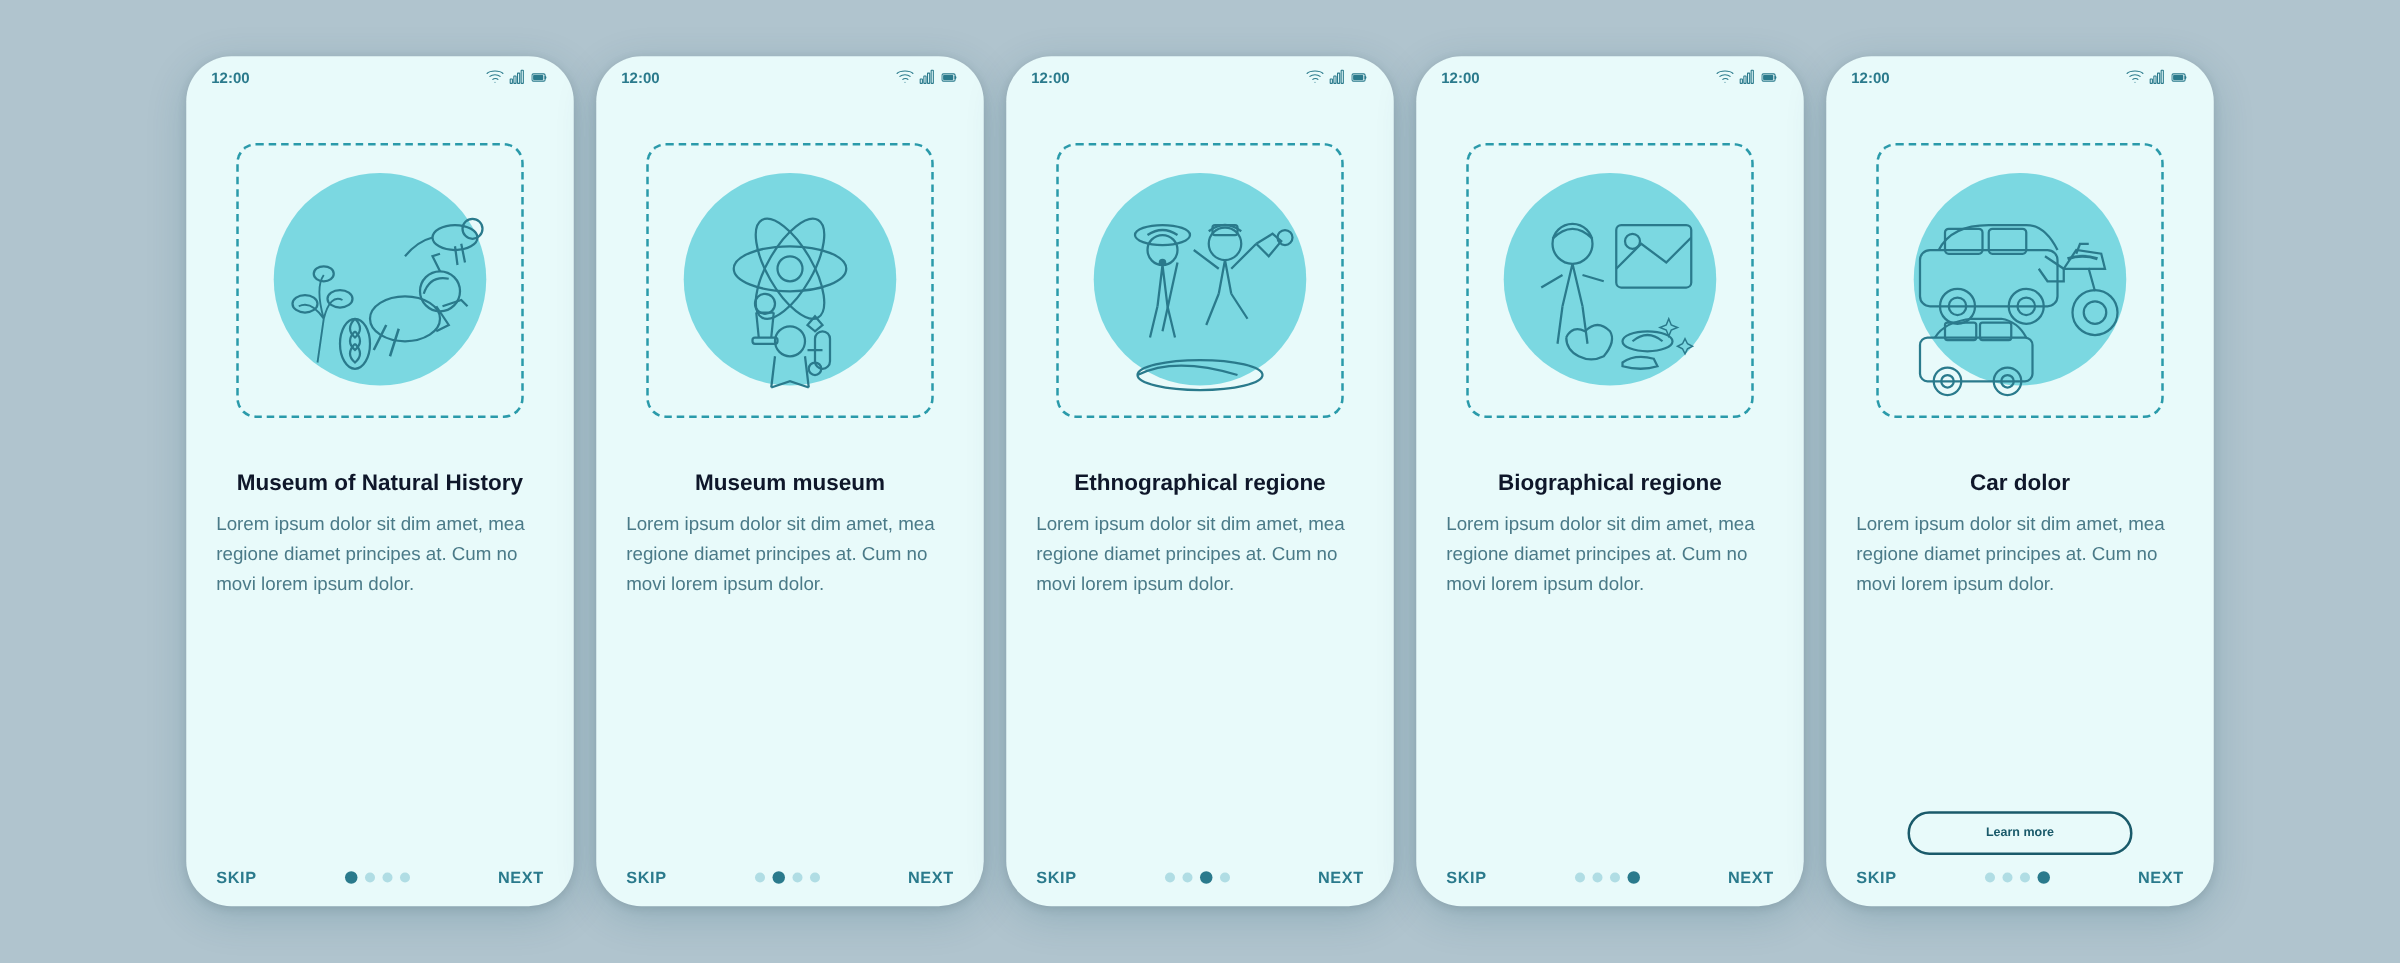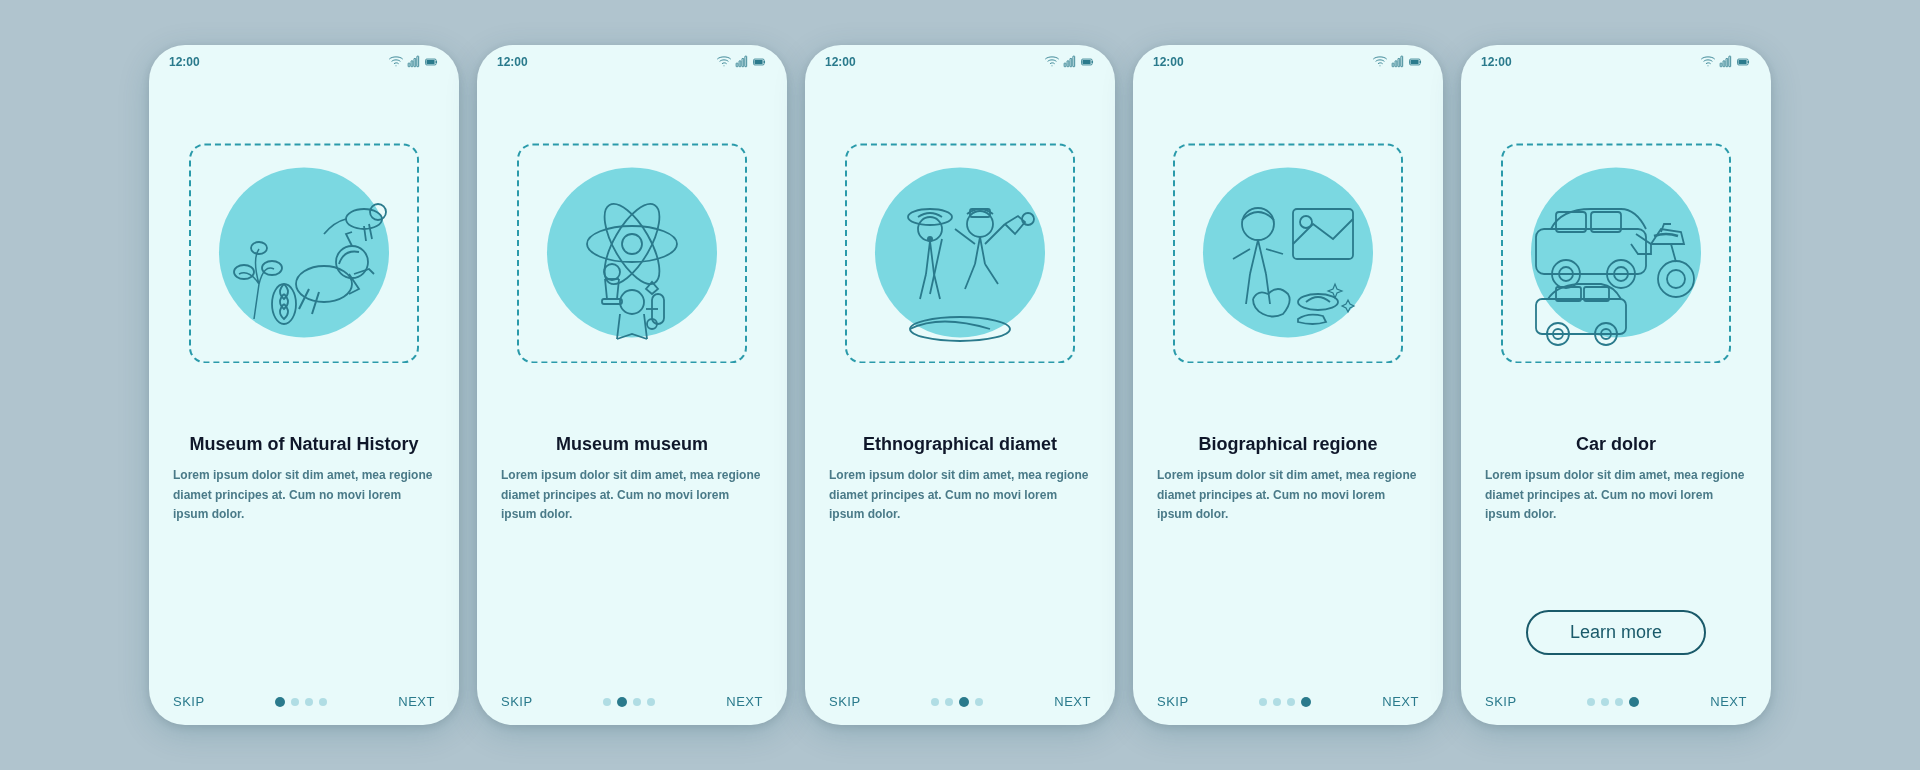--- a/index.html
+++ b/index.html
@@ -27,21 +27,20 @@
       height: 680px;
       background: #e8fafa;
       border-radius: 36px;
       box-shadow: 0 8px 32px rgba(0,80,100,0.18), 0 2px 8px rgba(0,0,0,0.10);
       display: flex;
       flex-direction: column;
       align-items: center;
       padding: 0;
       position: relative;
       overflow: hidden;
-      gap: 29px;
     }
 
     
     .status-bar {
       width: 100%;
       display: flex;
       justify-content: space-between;
       align-items: center;
       padding: 10px 20px 6px 20px;
       flex-shrink: 0;
@@ -120,56 +119,55 @@
     .phone-title {
       font-size: 18px;
       font-weight: 700;
       color: #0f172a;
       text-align: center;
       line-height: 1.3;
       margin-bottom: 10px;
     }
 
     .phone-desc {
-      font-size: 12px;
+      font-size: 15px;
       color: #4a7a88;
       line-height: 1.6;
       text-align: left;
       flex: 1;
-      font-weight: bold;
     }
 
     .learn-more-btn {
       display: block;
       margin: 8px auto 0 auto;
       padding: 10px 40px;
       border: 2px solid #1a5a6a;
       border-radius: 24px;
       background: transparent;
       color: #1a5a6a;
-      font-size: 18px;
-      font-weight: 400;
+      font-size: 10px;
+      font-weight: 700;
       cursor: pointer;
       text-align: center;
       width: 180px;
     }
 
     
     .bottom-nav {
       width: 100%;
       display: flex;
       align-items: center;
       justify-content: space-between;
       padding: 10px 24px 16px 24px;
       flex-shrink: 0;
     }
 
     .nav-skip, .nav-next {
       font-size: 13px;
-      font-weight: 400;
+      font-weight: 700;
       color: #2a7a8c;
       cursor: pointer;
       letter-spacing: 0.5px;
     }
 
     .dots {
       display: flex;
       gap: 6px;
       align-items: center;
     }
@@ -366,21 +364,21 @@
         <circle cx="178" cy="75" r="6" stroke="#2a7a8c"></circle>
 
         <path d="M92 95 L80 150" stroke="#2a7a8c"></path>
         <circle cx="80" cy="95" r="3" fill="#2a7a8c" stroke="none"></circle>
 
         <path d="M80 97 L76 130 M80 97 L84 130" stroke="#2a7a8c"></path>
         <path d="M76 130 L70 155 M84 130 L90 155" stroke="#2a7a8c"></path>
       </svg>
     </div>
     <div class="text-area">
-      <div class="phone-title">Ethnographical diamet</div>
+      <div class="phone-title">Ethnographical regione</div>
       <div class="phone-desc">Lorem ipsum dolor sit dim amet, mea regione diamet principes at. Cum no movi lorem ipsum dolor.</div>
     </div>
     <div class="bottom-nav">
       <span class="nav-skip">SKIP</span>
       <div class="dots">
         <div class="dot"></div>
         <div class="dot"></div>
         <div class="dot active"></div>
         <div class="dot"></div>
       </div>

